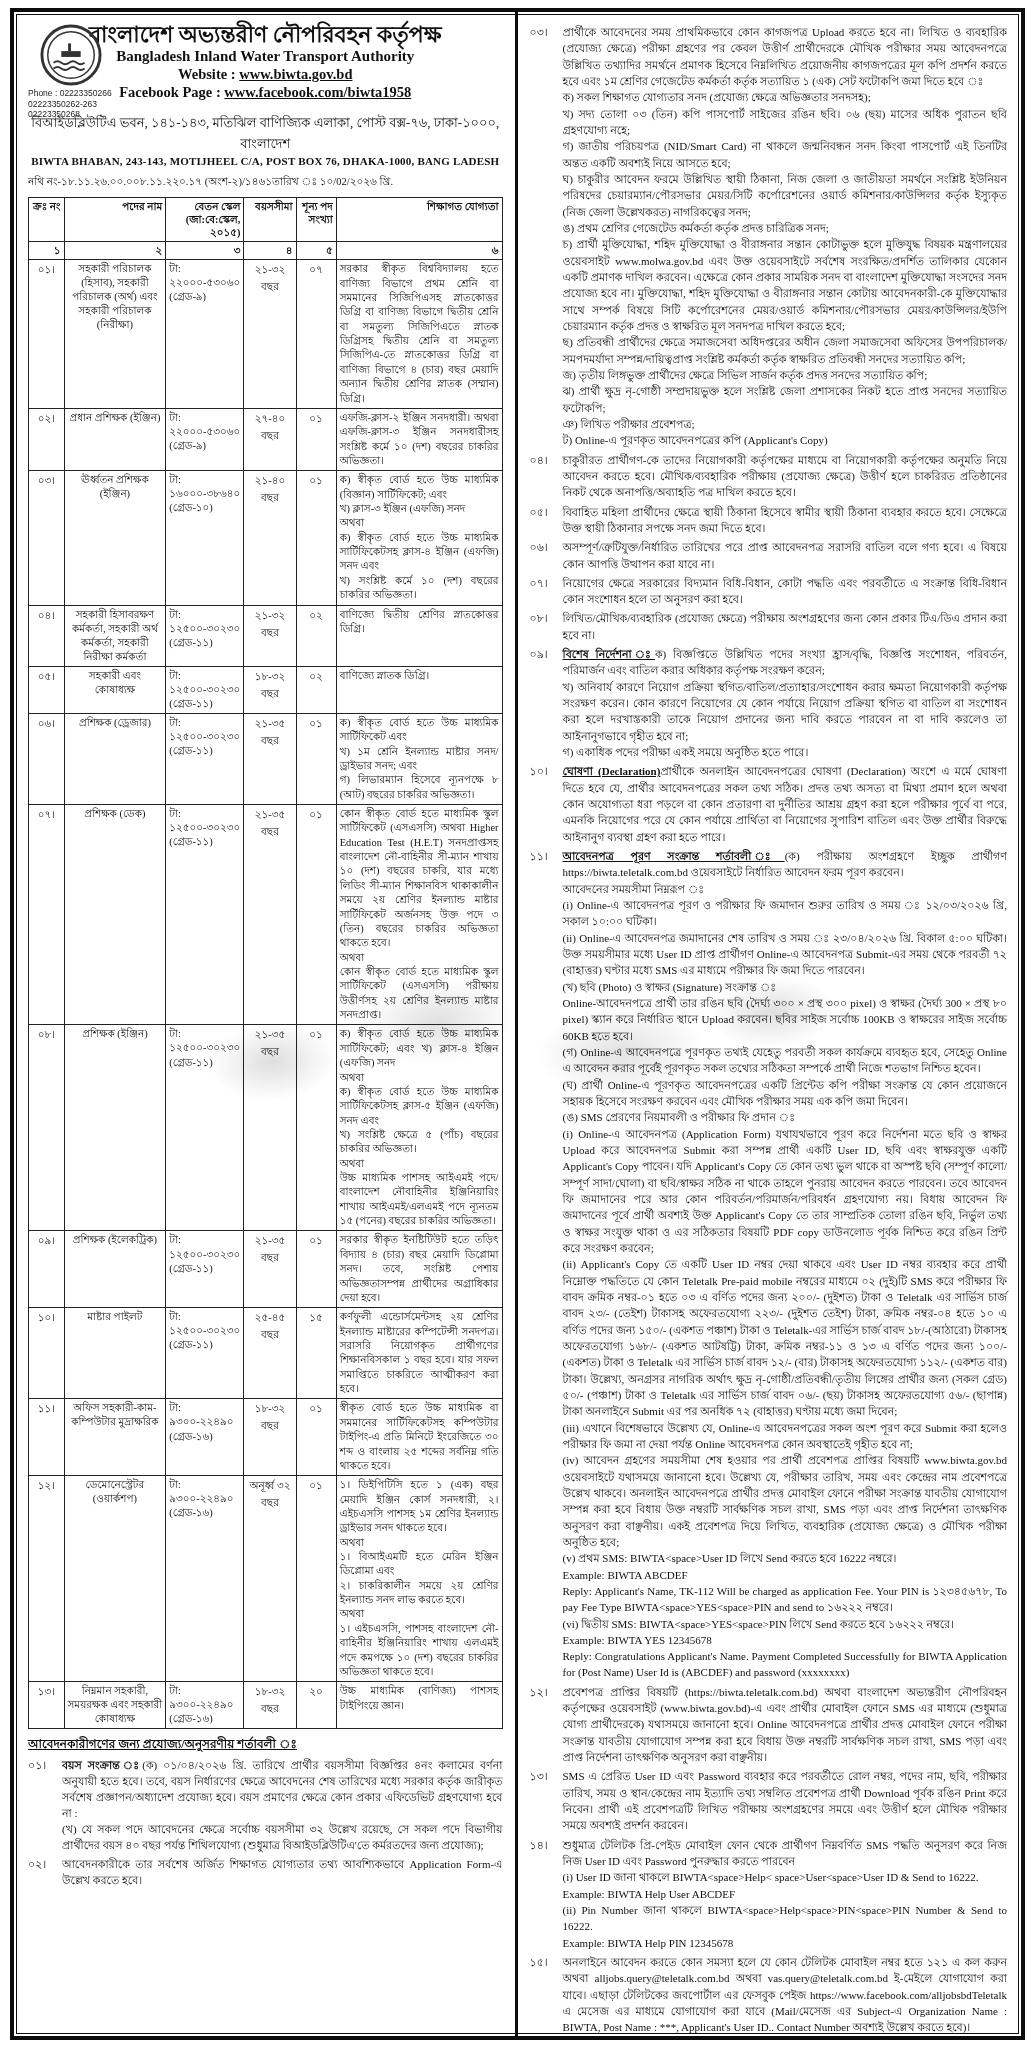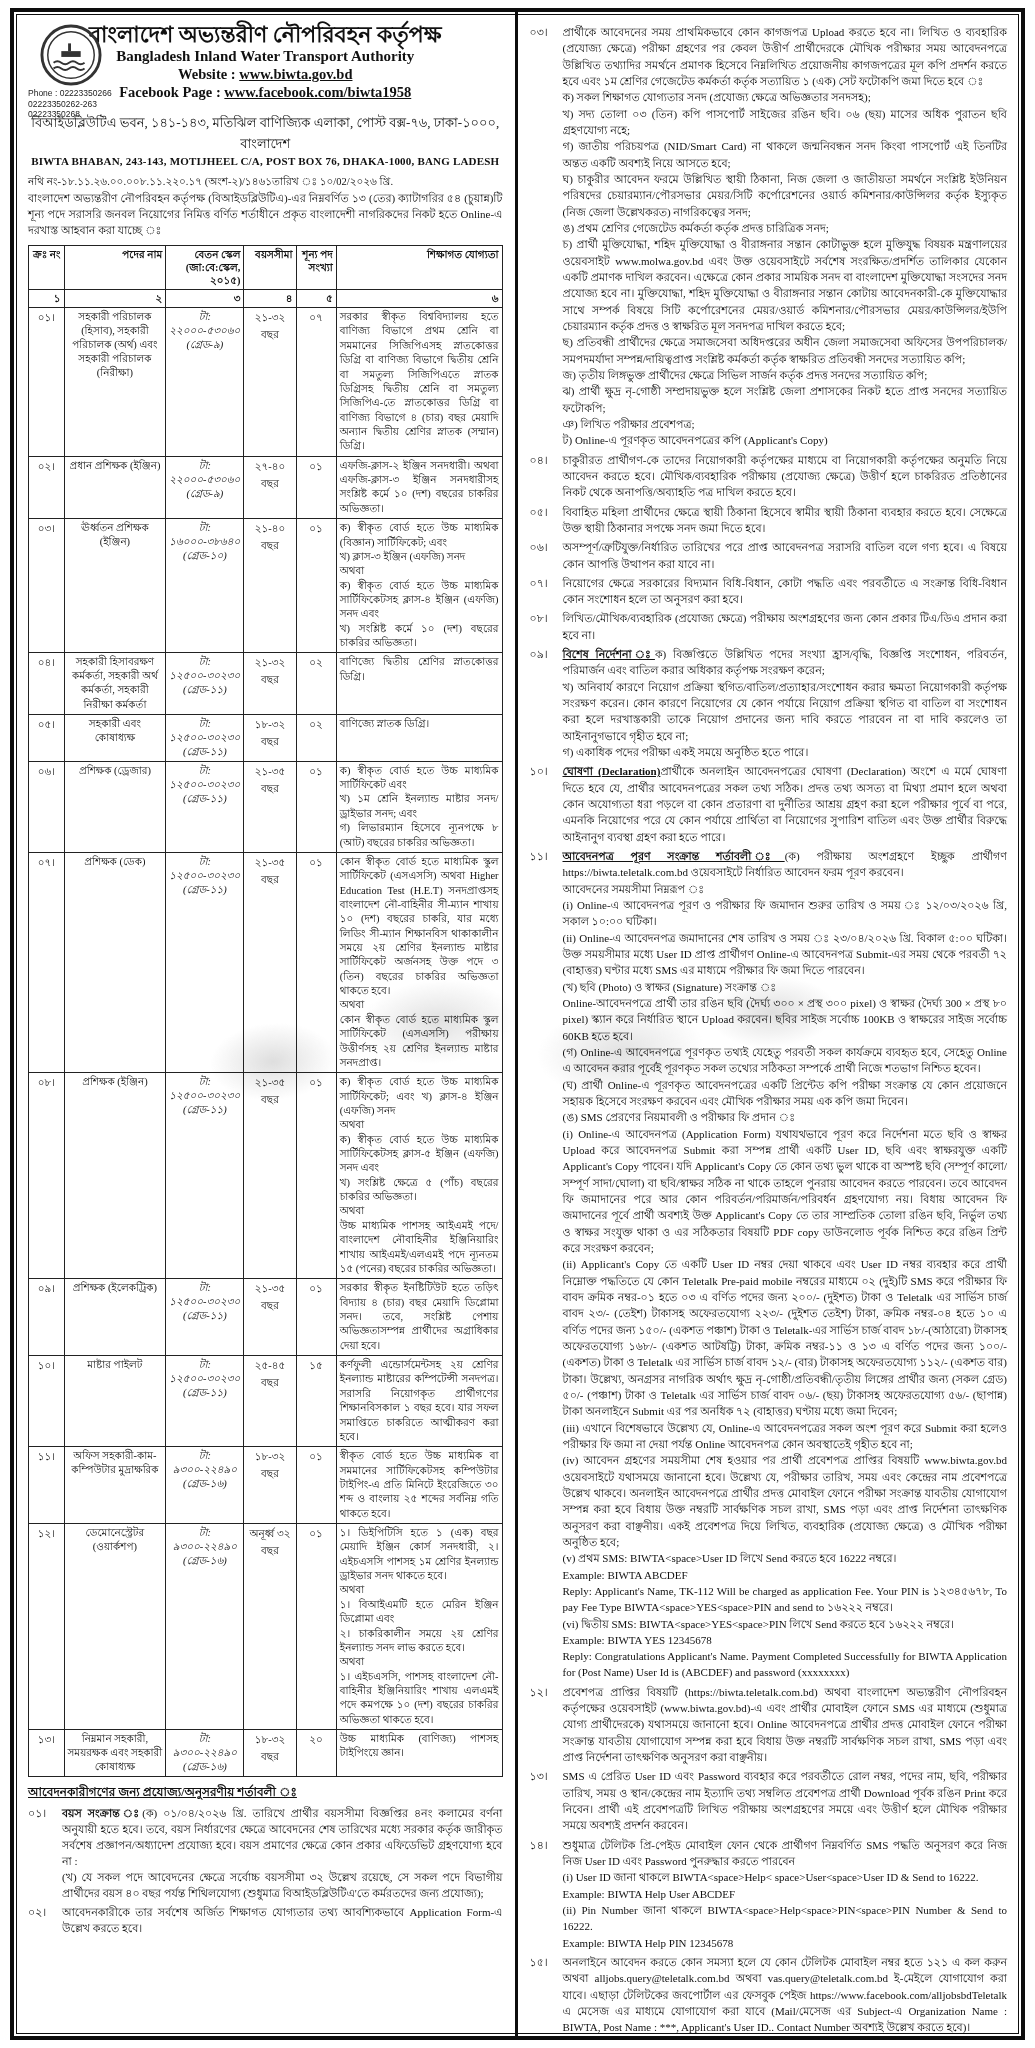--- a/index.html
+++ b/index.html
@@ -34,21 +34,21 @@
   .notice-title { text-align:center; font-size:23px; font-weight:bold; text-decoration:underline; margin:8px 0 6px; }
   .intro { font-size:11px; line-height:1.45; text-align:justify; }
 
   
   table.posts { border-collapse:collapse; width:100%; margin-top:6px; font-size:10.4px; }
   table.posts th, table.posts td { border:1px solid #222; padding:2px 3px; vertical-align:top; }
   table.posts thead th { font-weight:bold; text-align:right; line-height:1.25;margin-top:35px; }
   td.c { text-align:center; }
   td.qual { text-align:justify; line-height:1.38; white-space:pre-line; }
   td.post-name { text-align:center; line-height:1.35; }
-  td.scale { text-align:center; line-height:1.35; white-space:pre-line;font-style:italic; }
+  td.scale { line-height:1.35; white-space:pre-line; }
 
   
   .cond-title { font-size:12px; font-weight:bold; text-decoration:underline; margin-top:6px; }
   .cond-item { display:flex; font-size:11px; line-height:1.45; margin-top:3px; }
   .cond-item .no { width:34px; flex:none; }
   .cond-item .body { flex:1; text-align:justify; }
   .cond-item .t { font-weight:bold; }
   .pre { white-space:pre-line; }
 
   
@@ -89,21 +89,20 @@
         <div class="site-line"><span>Facebook Page : </span><span class="lnk">www.facebook.com/biwta1958</span></div>
         <div class="addr-bn">বিআইডব্লিউটিএ ভবন, ১৪১-১৪৩, মতিঝিল বাণিজ্যিক এলাকা, পোস্ট বক্স-৭৬, ঢাকা-১০০০, বাংলাদেশ</div>
         <div class="addr-en">BIWTA BHABAN, 243-143, MOTIJHEEL C/A, POST BOX 76, DHAKA-1000, BANG LADESH</div>
       </div>
 
       <div class="memo-row">
         <span>নথি নং-১৮.১১.২৬.০০.০০৮.১১.২২০.১৭ (অংশ-২)/১৪৬১</span>
         <span>তারিখ ঃ ১০/02/২০২৬ খ্রি.</span>
       </div>
 
-      <p class="intro">বাংলাদেশ অভ্যন্তরীণ নৌপরিবহন কর্তৃপক্ষ (বিআইডব্লিউটিএ)-এর নিম্নবর্ণিত ১৩ (তের) ক্যাটাগরির ৫৪ (চুয়ান্ন)টি শূন্য পদে সরাসরি জনবল নিয়োগের নিমিত্ত বর্ণিত শর্তাধীনে প্রকৃত বাংলাদেশী নাগরিকদের নিকট হতে Online-এ দরখাস্ত আহবান করা যাচ্ছে ঃ</p>
 
       <table class="posts">
         <thead>
           <tr>
             <th style="width:7.5%">ক্রঃ নং</th>
             <th style="width:21.5%">পদের নাম</th>
             <th style="width:16.5%">বেতন স্কেল (জা:বে:স্কেল, ২০১৫)</th>
             <th style="width:11%">বয়সসীমা</th>
             <th style="width:8.5%">শূন্য পদ সংখ্যা</th>
             <th>শিক্ষাগত যোগ্যতা</th>

